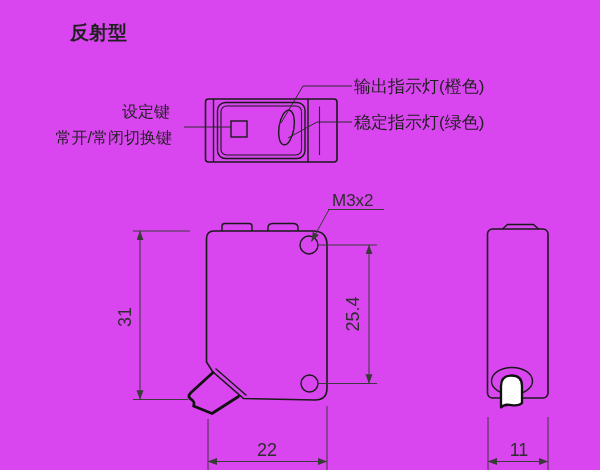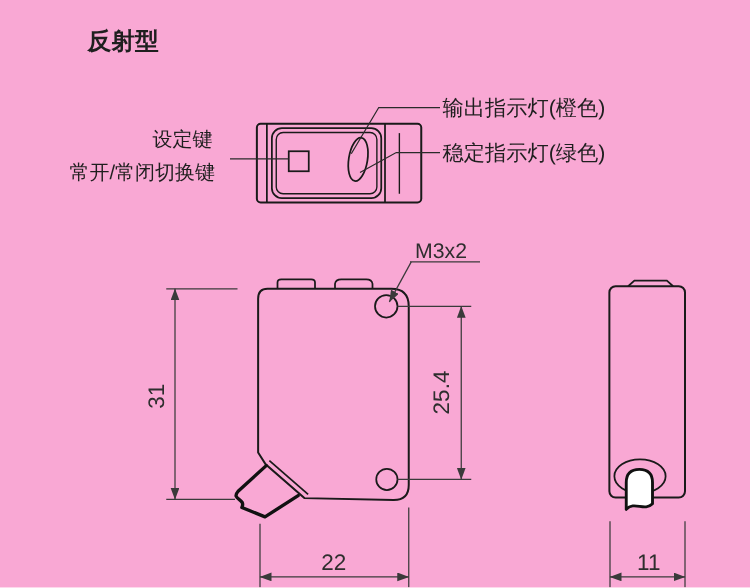--- a/index.html
+++ b/index.html
@@ -1,17 +1,17 @@
 <!DOCTYPE html>
 <html><head>
 <meta charset="utf-8">
 <style>
   html,body { margin:0; padding:0; background:#ffffff; }
   .stage {
-    position:relative; width:600px; height:470px; background:#f9a8d4;
+    position:relative; width:600px; height:470px; background:#d946ef;
     font-family:"Liberation Sans", sans-serif; overflow:hidden;
   }
   svg { display:block; }
   text {
     font-family:"Liberation Sans", sans-serif;
     fill:#1f1f1f;
   }
   .t-title { font-size:19px; font-weight:600; }
   .t-label { font-size:16px; }
   .t-label-r { font-size:17px; }

